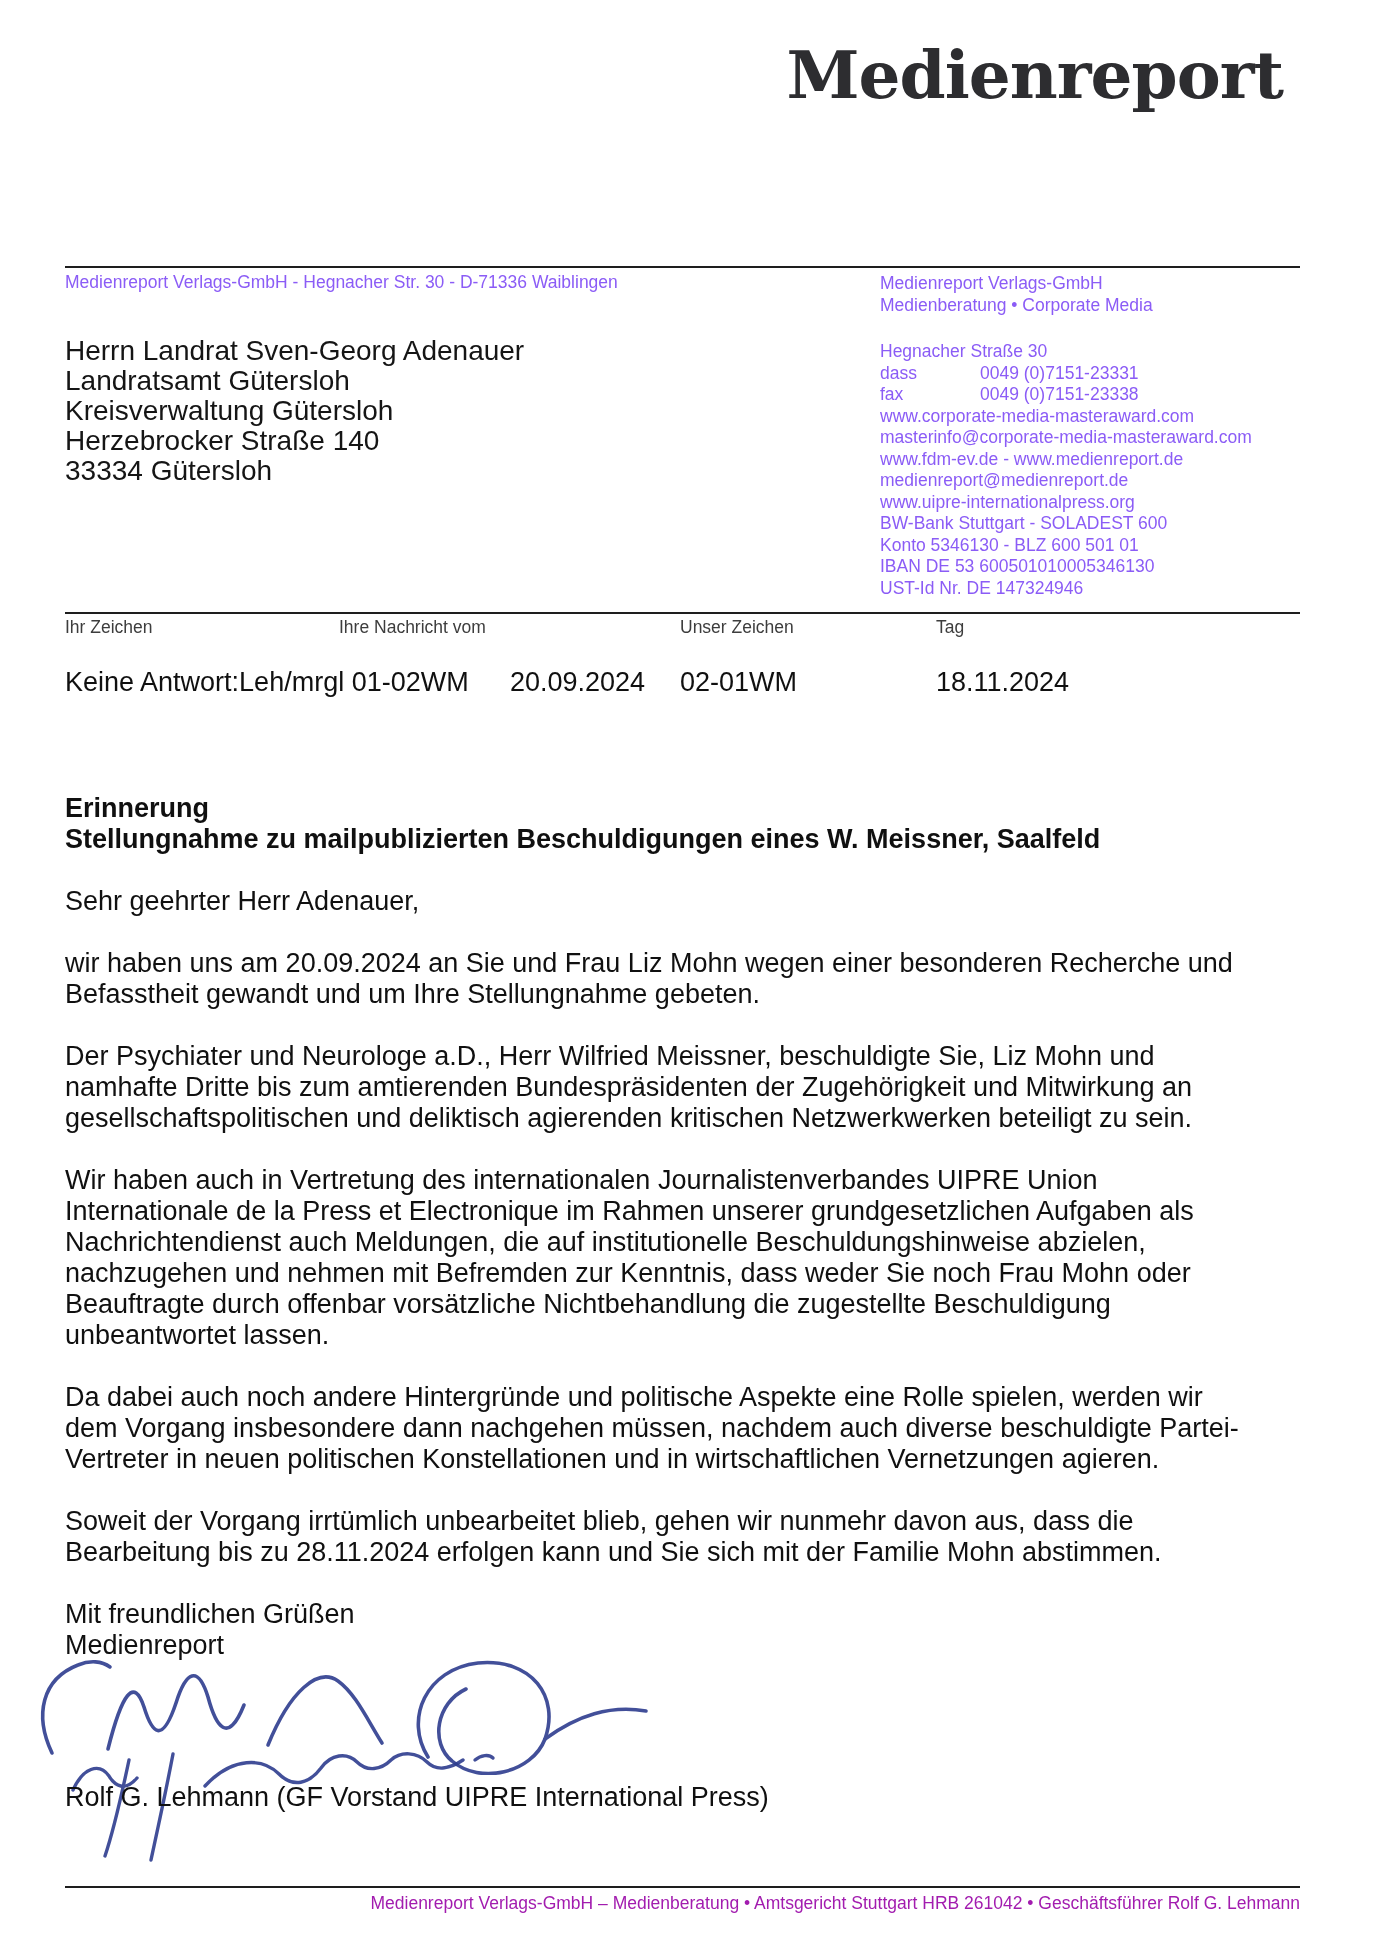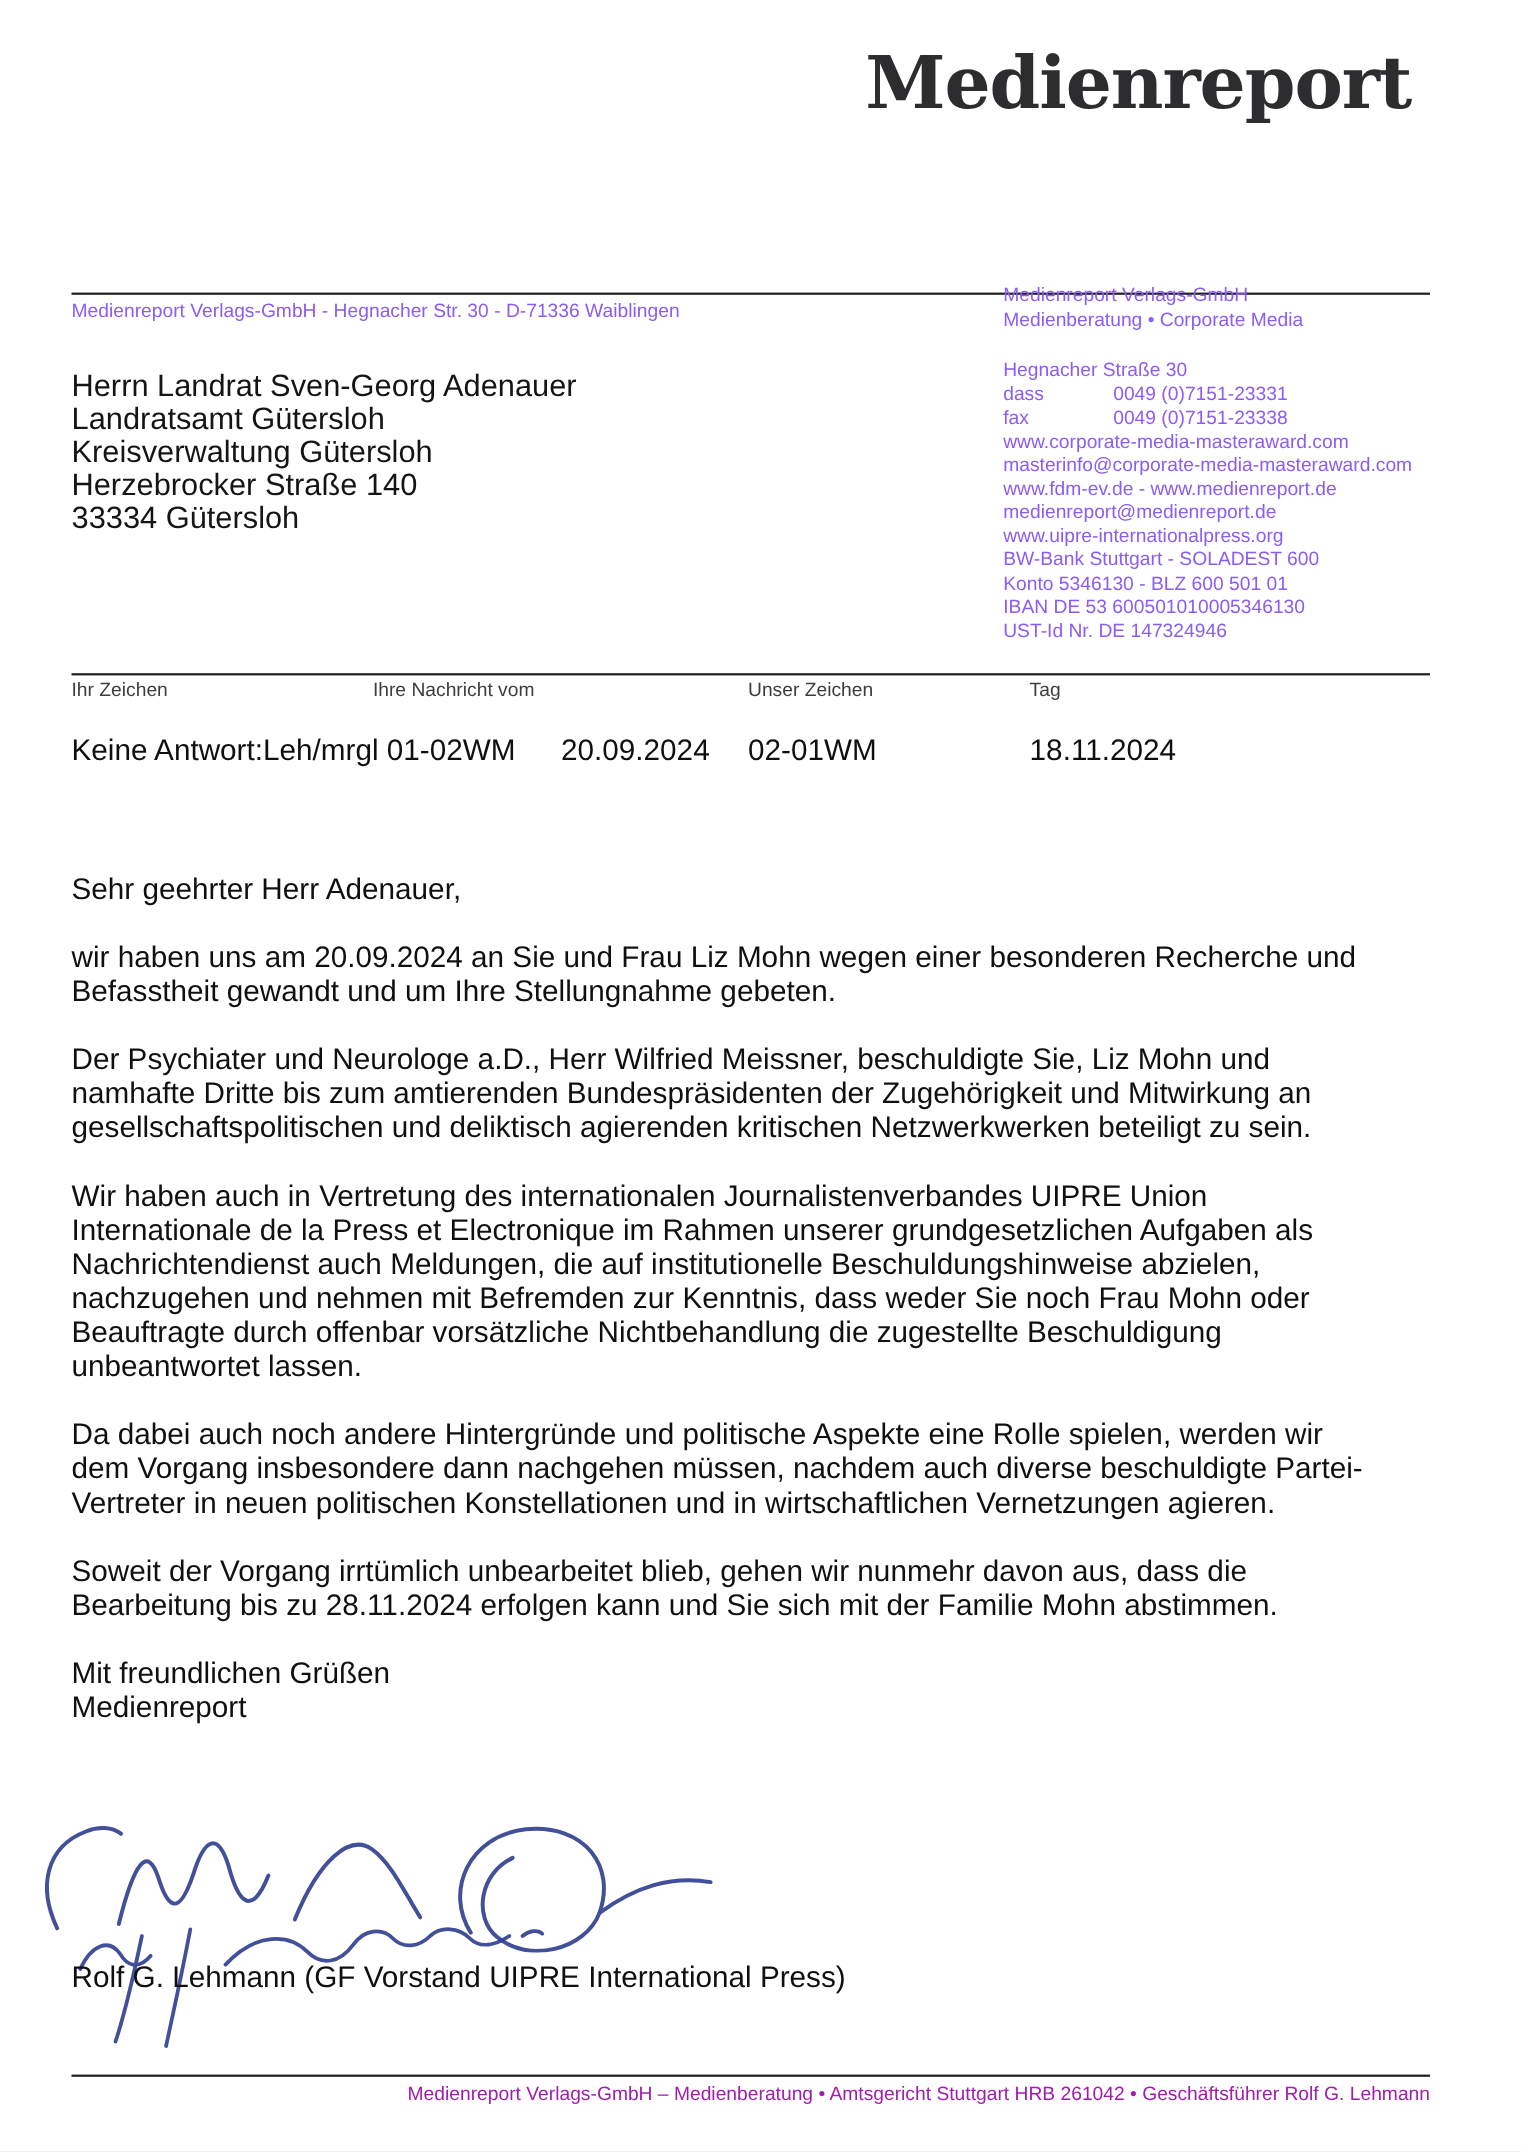--- a/index.html
+++ b/index.html
@@ -27,21 +27,21 @@
 
   .rule { height:2px; background:#1e1e1e; }
   .rule-top { left:65px; top:266px; width:1235px; }
   .rule-ref { left:65px; top:612px; width:1235px; }
   .rule-foot { left:65px; top:1886px; width:1235px; }
 
   .small { font-size:17.5px; color:#8b5cf6; }
 
   .sender-line { left:65px; top:272px; width:700px; }
 
-  .info-block { left:880px; top:258px; width:440px; line-height:21.5px;margin-left:32px; }
+  .info-block { left:880px; top:273px; width:440px; line-height:21.5px; }
   .info-gap { height:25px; }
   .info-label { display:inline-block; width:100px; }
 
   .recipient {
     left:65px; top:336px; width:700px;
     font-size:28px; line-height:30px; color:#151515;
   }
 
   .ref-header { top:617px; font-size:17.5px; color:#3d3d3d; }
   .ref-value  { top:667px; font-size:27px; color:#101010; }
@@ -110,20 +110,22 @@
   <div class="abs ref-header rx2h">Ihre Nachricht vom</div>
   <div class="abs ref-header rx3">Unser Zeichen</div>
   <div class="abs ref-header rx4">Tag</div>
 
   <div class="abs ref-value rx1">Keine Antwort:Leh/mrgl 01-02WM</div>
   <div class="abs ref-value rx2v">20.09.2024</div>
   <div class="abs ref-value rx3">02-01WM</div>
   <div class="abs ref-value rx4">18.11.2024</div>
 
   <div class="abs body-flow">
+    <p class="subject pre">Erinnerung
+Stellungnahme zu mailpublizierten Beschuldigungen eines W. Meissner, Saalfeld</p>
     <p>Sehr geehrter Herr Adenauer,</p>
     <p class="pre">wir haben uns am 20.09.2024 an Sie und Frau Liz Mohn wegen einer besonderen Recherche und
 Befasstheit gewandt und um Ihre Stellungnahme gebeten.</p>
     <p class="pre">Der Psychiater und Neurologe a.D., Herr Wilfried Meissner, beschuldigte Sie, Liz Mohn und
 namhafte Dritte bis zum amtierenden Bundespräsidenten der Zugehörigkeit und Mitwirkung an
 gesellschaftspolitischen und deliktisch agierenden kritischen Netzwerkwerken beteiligt zu sein.</p>
     <p class="pre">Wir haben auch in Vertretung des internationalen Journalistenverbandes UIPRE Union
 Internationale de la Press et Electronique im Rahmen unserer grundgesetzlichen Aufgaben als
 Nachrichtendienst auch Meldungen, die auf institutionelle Beschuldungshinweise abzielen,
 nachzugehen und nehmen mit Befremden zur Kenntnis, dass weder Sie noch Frau Mohn oder

